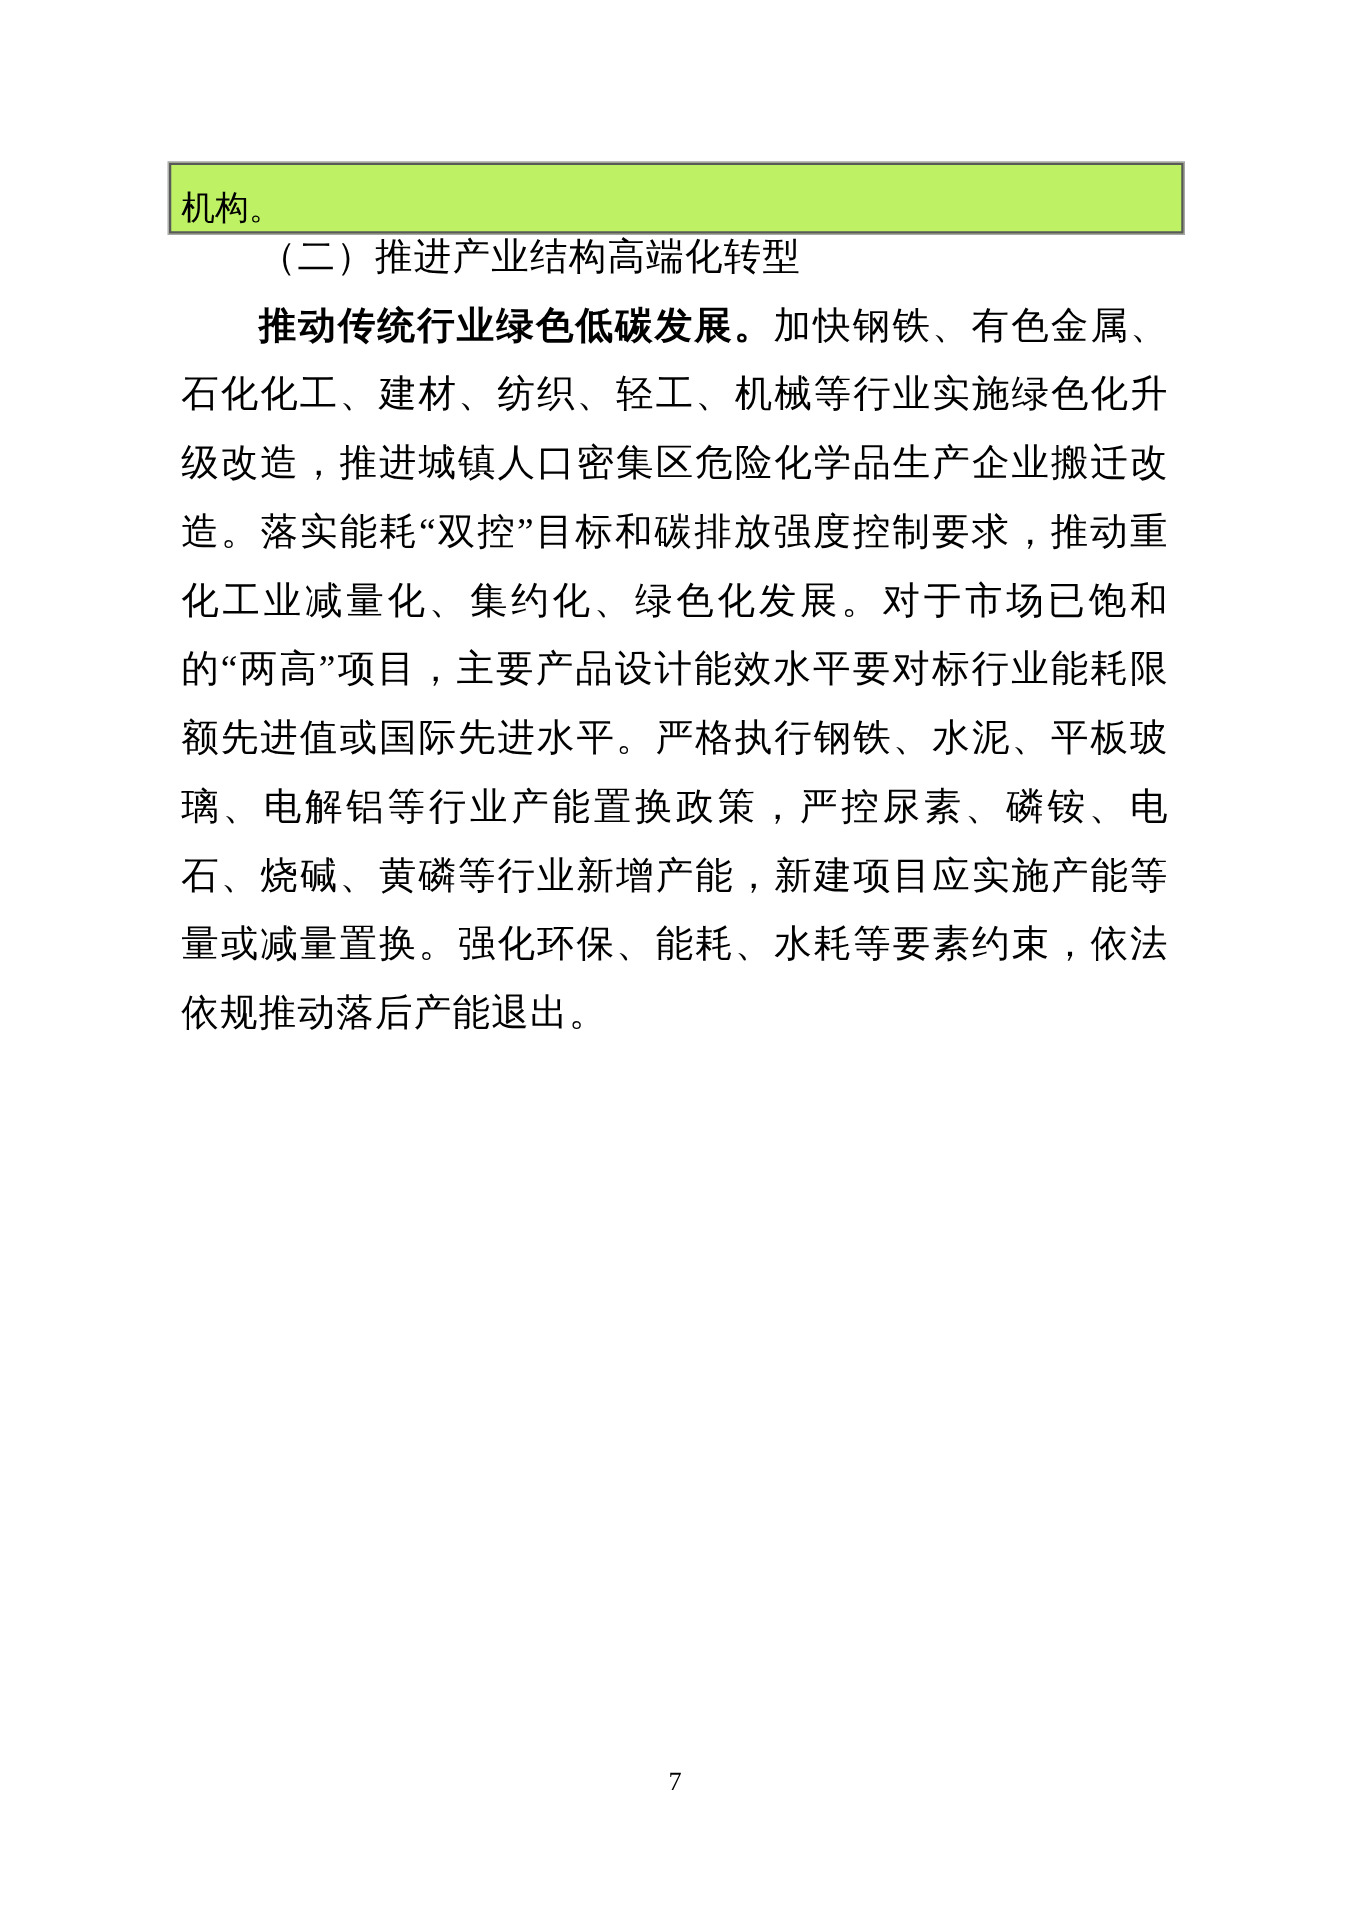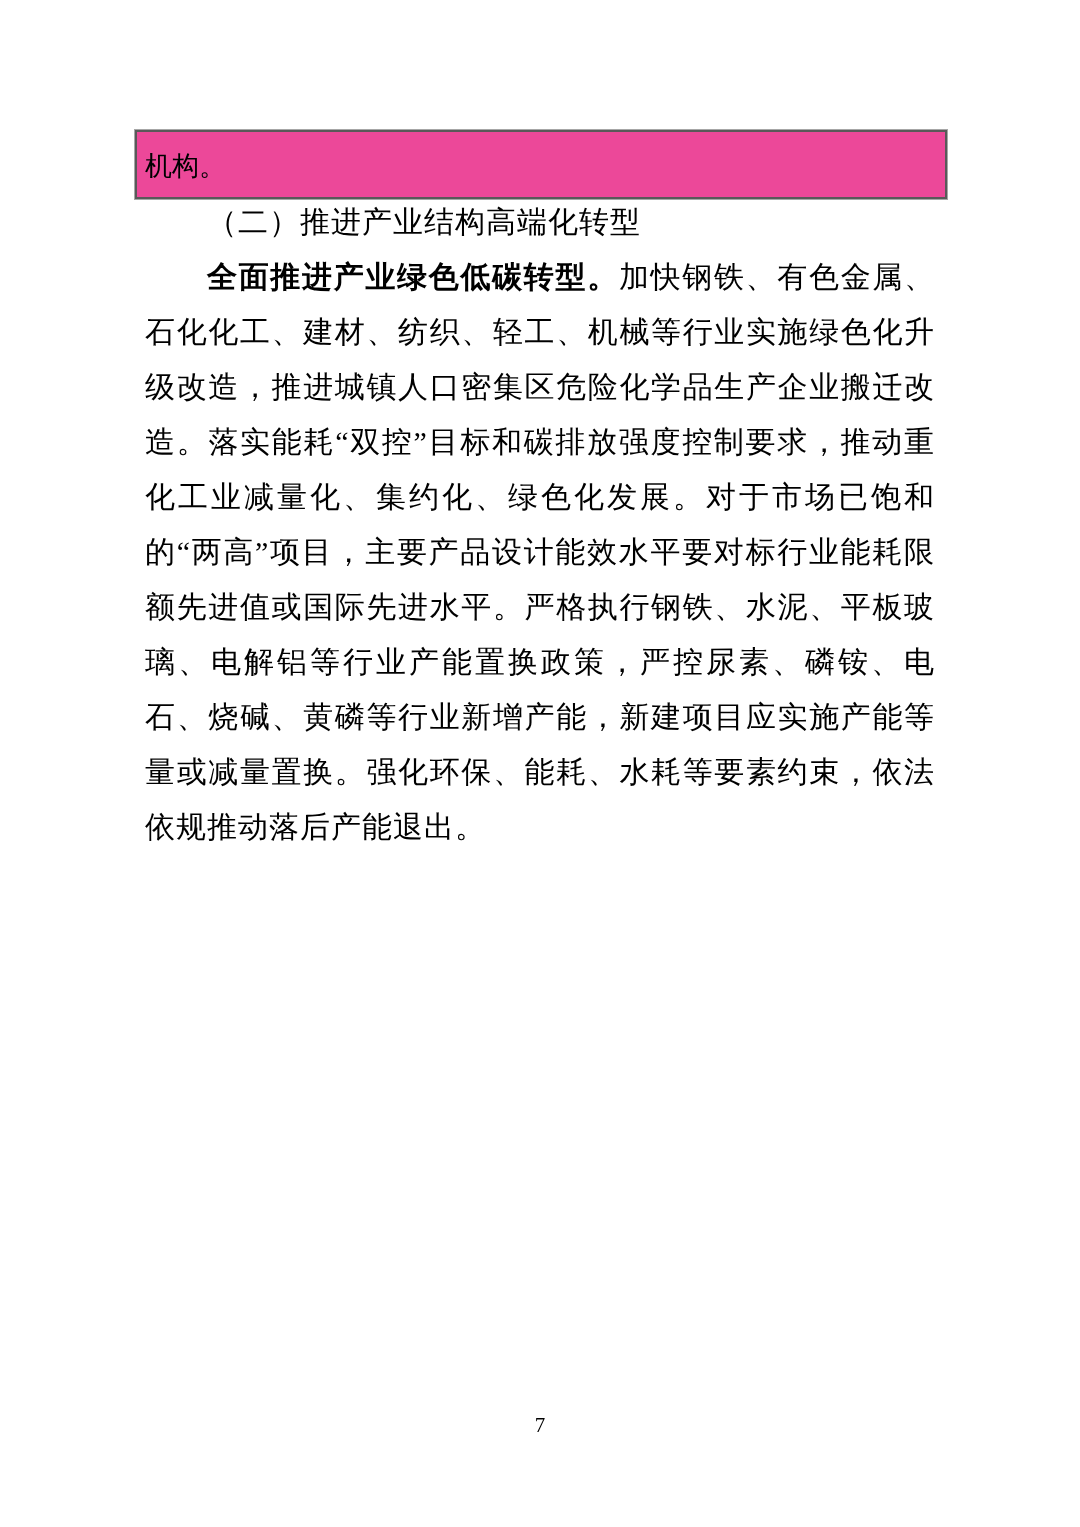--- a/index.html
+++ b/index.html
@@ -17,29 +17,29 @@
     overflow: hidden;
   }
   .textbox {
     position: absolute;
     left: 135px;
     top: 130px;
     width: 800px;
     height: 35px;
     border: 2px solid #595959;
     outline: 1px solid #a6a6a6;
-    background: #ec4899;
-    padding: 18px 0 12px 8px;
+    background: #bef264;
+    padding: 18px 0 0 8px;
     font-size: 27px;
     line-height: 32px;
   }
   .content {
     position: absolute;
     left: 145px;
-    top: 194px;
+    top: 178px;
     width: 790px;
   }
   .heading {
     margin: 0;
     font-size: 30px;
     line-height: 55px;
     font-weight: normal;
     text-indent: 62px;
     letter-spacing: 1px;
   }
@@ -71,20 +71,20 @@
 
   <div class="textbox">
     <span>机构。</span>
   </div>
 
   <div class="content">
 
     <h2 class="heading">（二）推进产业结构高端化转型</h2>
 
 
-    <p class="para"><span class="lead">全面推进产业绿色低碳转型。</span><span>加快钢铁、有色金属、石化化工、建材、纺织、轻工、机械等行业实施绿色化升级改造，推进城镇人口密集区危险化学品生产企业搬迁改造。落实能耗“双控”目标和碳排放强度控制要求，推动重化工业减量化、集约化、绿色化发展。对于市场已饱和的“两高”项目，主要产品设计能效水平要对标行业能耗限额先进值或国际先进水平。严格执行钢铁、水泥、平板玻璃、电解铝等行业产能置换政策，严控尿素、磷铵、电石、烧碱、黄磷等行业新增产能，新建项目应实施产能等量或减量置换。强化环保、能耗、水耗等要素约束，依法依规推动落后产能退出。</span></p>
+    <p class="para"><span class="lead">推动传统行业绿色低碳发展。</span><span>加快钢铁、有色金属、石化化工、建材、纺织、轻工、机械等行业实施绿色化升级改造，推进城镇人口密集区危险化学品生产企业搬迁改造。落实能耗“双控”目标和碳排放强度控制要求，推动重化工业减量化、集约化、绿色化发展。对于市场已饱和的“两高”项目，主要产品设计能效水平要对标行业能耗限额先进值或国际先进水平。严格执行钢铁、水泥、平板玻璃、电解铝等行业产能置换政策，严控尿素、磷铵、电石、烧碱、黄磷等行业新增产能，新建项目应实施产能等量或减量置换。强化环保、能耗、水耗等要素约束，依法依规推动落后产能退出。</span></p>
 
 
   </div>
 
   <div class="pagenum">7</div>
 
 </div>
 
 </body></html>

